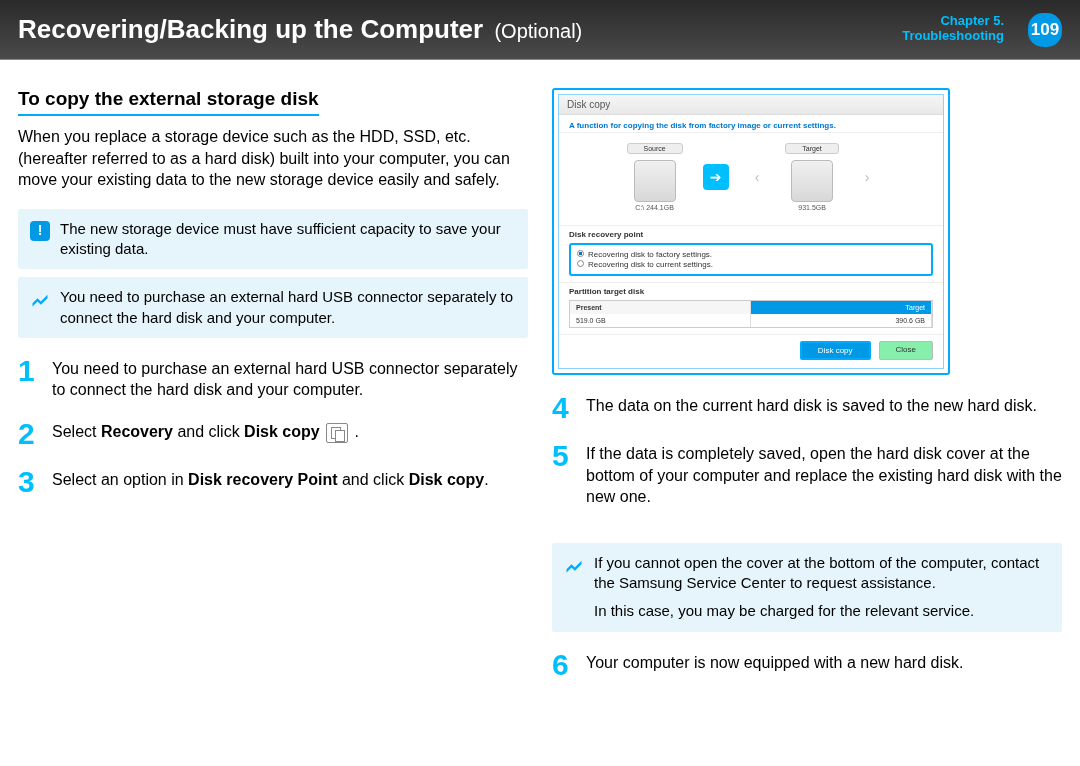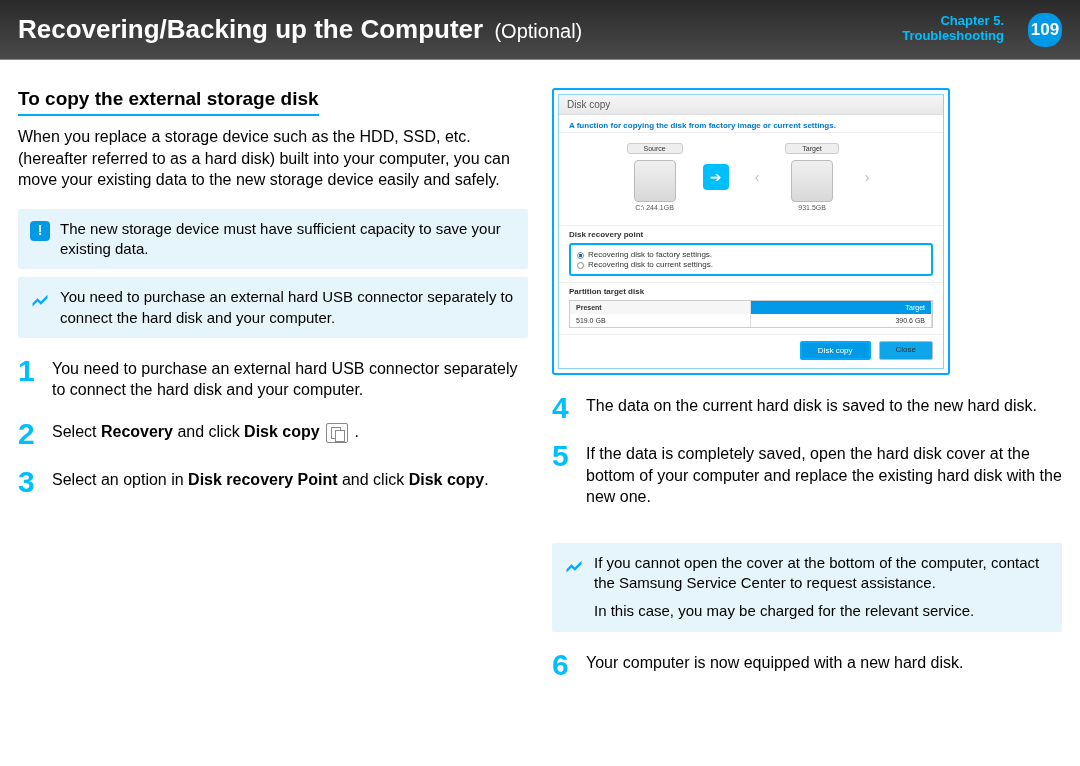--- a/index.html
+++ b/index.html
@@ -217,21 +217,21 @@
     font-size: 8px;
     padding: 4px 10px 2px;
     border-top: 1px solid #eee;
   }
   .recovery-opts {
     border: 2px solid #00aaff;
     margin: 2px 10px 6px;
     border-radius: 3px;
     padding: 4px 6px;
   }
-  .recovery-opts div { display:flex; align-items:flex-end; gap:4px; margin:1px 0;}
+  .recovery-opts div { display:flex; align-items:flex-start; gap:4px; margin:1px 0;}
   .radio { width:7px;height:7px;border:1px solid #888;border-radius:50%;display:inline-block;}
   .radio.sel { background:radial-gradient(circle,#0077cc 45%,#fff 46%);}
   .partition-bar {
     margin: 2px 10px 6px;
     border: 1px solid #ccc;
   }
   .partition-row {
     display:flex; font-size:7px;
   }
   .pcell { padding:3px 6px; border-right:1px solid #ddd; flex:1;}
@@ -239,21 +239,21 @@
   .pcell.blue { background:#0099e6; color:#fff; text-align:right;}
   .shot-btns {
     display:flex; justify-content:flex-end; gap:8px;
     padding: 6px 10px 8px; border-top:1px solid #eee;
   }
   .shot-btn {
     border:1px solid #bbb;
     padding:3px 16px;
     font-size:8px;
     border-radius:2px;
-    background:#0ea5e9;
+    background:#86efac;
   }
   .shot-btn.primary {
     background:#0099e6; color:#fff; border:2px solid #00aaff;
   }
   .step-text .subtext { margin-top:10px; }
 </style>
 </head>
 <body>
 
 <div class="header-bar">

